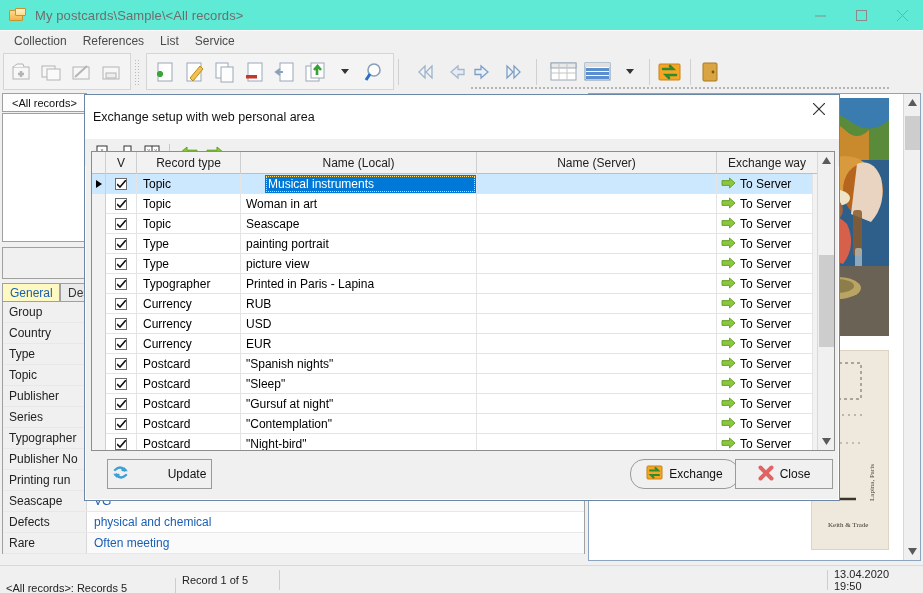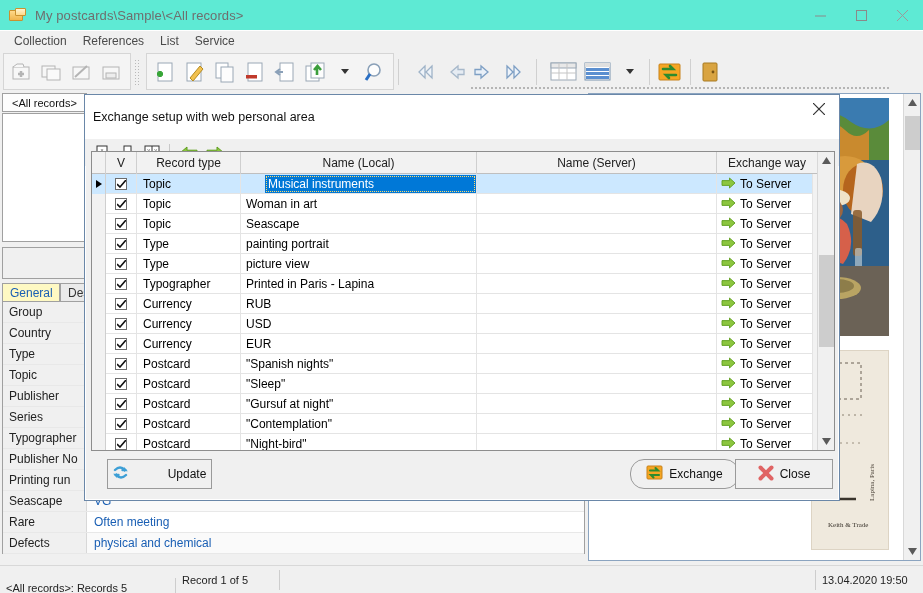--- a/index.html
+++ b/index.html
@@ -102,21 +102,21 @@
   
   .statusbar {
     position:absolute; left:0; top:565px; width:923px; height:28px;
     background:#f0f0f0; border-top:1px solid #d8d8d8; display:flex; align-items:center;
   }
   .st-cell { height:20px; display:flex; align-items:center; padding:0 6px; font-size:11px; color:#222;
              border-right:1px solid #cdcdcd; }
   .st-1 { width:176px;margin-top:16px; }
   .st-2 { width:104px; }
   .st-3 { flex:1; border-right:none; }
-  .st-date { width:108px; border-left:1px solid #cdcdcd; border-right:none; justify-content:flex-start;margin-left:16px; }
+  .st-date { width:96px; border-left:1px solid #cdcdcd; border-right:none; justify-content:flex-start;margin-left:16px; }
 
   
   .dialog {
     position:absolute; left:84px; top:94px; width:756px; height:407px;
     background:#f0f0f0; border:1px solid #6a87a8; box-shadow:0 0 0 1px #ffffff inset;
   }
   .dlg-title {
     height:44px; background:#ffffff; display:flex; align-items:center;
     padding-left:8px; font-size:12.5px; color:#111; position:relative;
   }
@@ -414,26 +414,26 @@
       </div>
       <div class="frow">
         <div class="fname">Printing run</div>
         <div class="fval"></div>
       </div>
       <div class="frow">
         <div class="fname">Seascape</div>
         <div class="fval">VG</div>
       </div>
       <div class="frow">
+        <div class="fname">Defects</div>
+        <div class="fval">physical and chemical</div>
+      </div>
+      <div class="frow">
         <div class="fname">Rare</div>
         <div class="fval">Often meeting</div>
-      </div>
-      <div class="frow">
-        <div class="fname">Defects</div>
-        <div class="fval">physical and chemical</div>
       </div>
     </div>
 
     <div class="imgpanel">
       <div class="pc-top">
         <svg width="78" height="238" viewBox="0 0 78 238" preserveAspectRatio="none">
           <rect width="78" height="238" fill="#2d5f8a"></rect>
           <rect y="0" width="78" height="60" fill="#3a7bb0"></rect>
           <path d="M0 20 q20 -12 40 4 q20 14 38 -2 v40 h-78 z" fill="#5a8b3a"></path>
           <path d="M8 30 q14 -10 26 2 q12 12 24 0 v30 h-50 z" fill="#c98a2e"></path>

